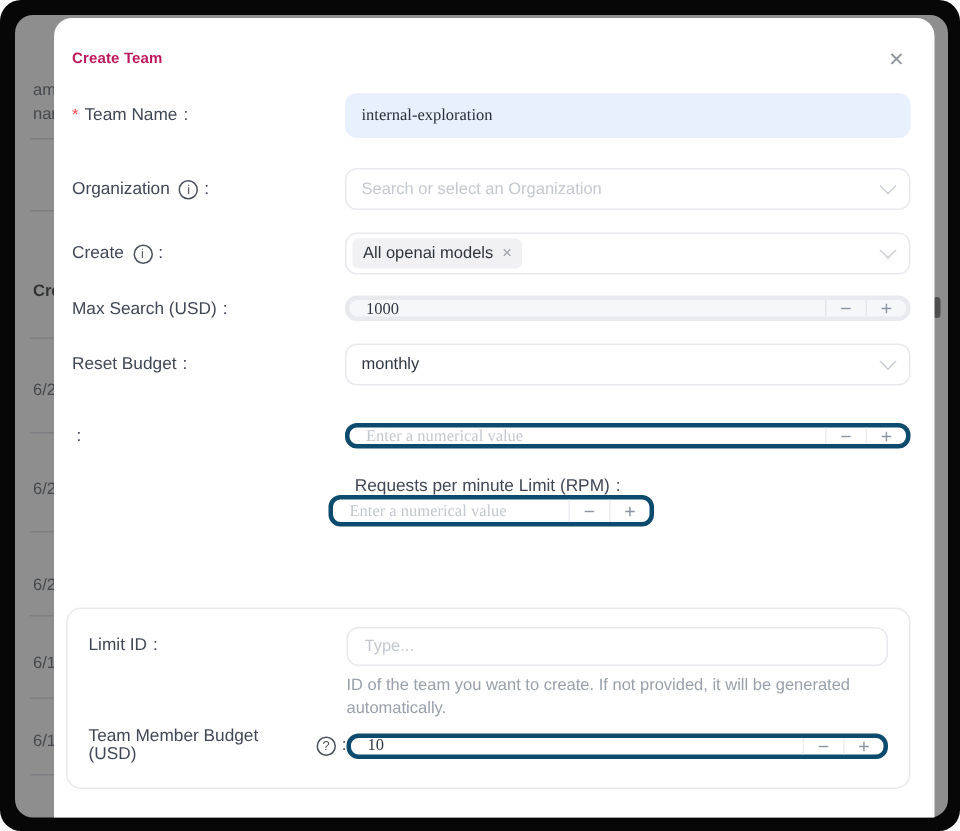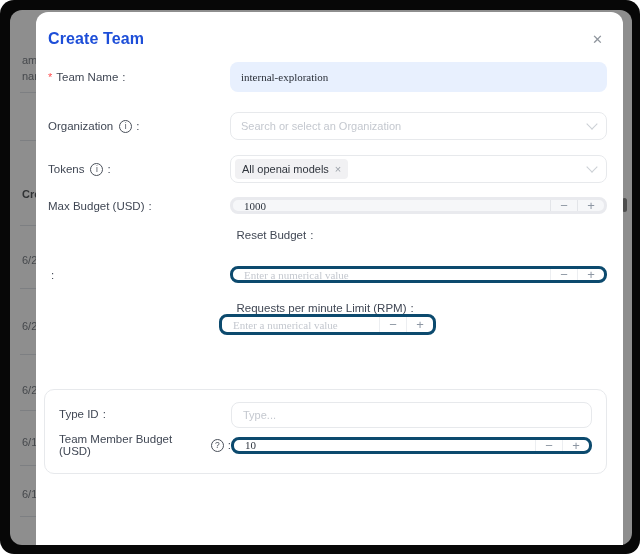--- a/index.html
+++ b/index.html
@@ -9,21 +9,21 @@
   
   .backdrop { position:absolute; left:10px; top:10px; right:8px; bottom:9px; background:#8e8e8e; border-radius:12px; overflow:hidden; }
   .bg-frag { position:absolute; left:12px; color:#45484c; font-size:11px; white-space:nowrap; }
   .bg-frag.dark { color:#303234; font-weight:bold; }
   .bg-line { position:absolute; left:10px; width:26px; height:1px; background:#7d7f82; }
   .scroll-thumb { position:absolute; left:612px; top:188px; width:5px; height:14px; background:#4e4e4e; border-radius:3px; }
 
   
   .modal { position:absolute; left:36px; top:12px; width:587px; height:533px; background:#ffffff; border-radius:12px 12px 0 0; padding:8px 16px 0 8px; overflow:hidden; }
   .modal-header { height:22px; margin:8px 0 12px 4px; display:flex; align-items:center; justify-content:space-between; }
-  .modal-title { font-size:16px; font-weight:bold; color:#1d4ed8; letter-spacing:.1px; }
+  .modal-title { font-size:10px; font-weight:bold; color:#be185d; letter-spacing:.1px; }
   .close-btn { border:none; background:none; font-size:13px; color:#8f959d; cursor:pointer; padding:0 4px; line-height:1; }
 
   .row { display:flex; align-items:center; margin-left:4px; }
   .row-label { width:182px; flex:none; font-size:11.5px; color:#404754; display:flex; align-items:center; }
   .row-label .txt { margin-right:1px; }
   .colon { margin-left:3px; color:#404754; }
   .req { color:#ff4d4f; margin-right:4px; font-size:11px; }
   .circle-icon { width:13px; height:13px; border:1px solid #4a505a; border-radius:50%; font-size:8.5px; color:#4a505a; display:inline-flex; align-items:center; justify-content:center; margin:0 1px 0 5px; flex:none; }
 
   .ctl { flex:1; height:28px; border:1px solid #e7e9ec; border-radius:8px; background:#fff; display:flex; align-items:center; font-size:11px; color:#2f3640; }
@@ -40,21 +40,21 @@
 
   .tag { background:#f1f1f3; border-radius:4px; height:20px; display:inline-flex; align-items:center; padding:0 7px; font-size:11px; color:#2f343c; margin-left:4px; gap:6px; }
   .tag .x { color:#9aa0a8; font-size:11px; cursor:pointer; }
 
   .numctl { flex:1; height:17px; border:3px solid #0c4a6e; border-radius:8px; background:#fff; display:flex; align-items:stretch; overflow:hidden; }
   .numctl.gray { background:#f6f7f9; border-color:#e9eaee; }
   .numctl input { flex:1; border:none; background:transparent; padding:0 11px; font-size:11px; color:#2f3640; min-width:0; }
   .numctl .step { width:27px; border-left:1px solid #eceef1; display:flex; align-items:center; justify-content:center; color:#8d97a3; font-size:13px; cursor:pointer; background:transparent; }
   .numctl.gray .step { border-left-color:#e3e5e9; }
 
-  .mb1{margin-bottom:20px;} .mb2{margin-bottom:15px;} .mb3{margin-bottom:14px;} .mb4{margin-bottom:15px;} .mb5{margin-bottom:25px;flex-direction:column;} .mb6{margin-bottom:19px;} .mb7{margin-bottom:54px;flex-direction:column;}
+  .mb1{margin-bottom:20px;} .mb2{margin-bottom:15px;} .mb3{margin-bottom:14px;} .mb4{margin-bottom:15px;} .mb5{margin-bottom:25px;} .mb6{margin-bottom:19px;} .mb7{margin-bottom:54px;flex-direction:column;}
 
   .addl { margin-left:0; border:1px solid #e7e9ec; border-radius:10px; padding:12px 14px 16px 14px; }
   .addl-header { display:flex; align-items:center; justify-content:space-between; height:18px; margin-bottom:10px; cursor:pointer; }
   .addl-title { font-size:12.5px; font-weight:bold; color:#2c3a50; }
   .addl .row { margin-left:0; }
   .addl .row-label { width:172px; }
   .ctl-col { flex:1; min-width:0; }
   .row.top { align-items:flex-start; }
   .row.top .row-label { padding-top:6px; }
   .ctl26 { width:100%; height:26px; border:1px solid #e7e9ec; border-radius:8px; padding:0 11px; font-size:11px; color:#2f3640; }
@@ -108,50 +108,54 @@
         <span class="colon">:</span>
       </div>
       <div class="ctl selectctl">
         <span class="ph">Search or select an Organization</span>
         <span class="chev-down"></span>
       </div>
     </div>
 
     <div class="row mb3">
       <div class="row-label">
-        <span class="txt">Tokens</span>
+        <span class="txt">Create</span>
         <span class="circle-icon">i</span>
         <span class="colon">:</span>
       </div>
       <div class="ctl selectctl" style="padding-left:0;">
         <span class="tag">
           <span>All openai models</span>
           <span class="x">×</span>
         </span>
         <span class="chev-down"></span>
       </div>
     </div>
 
     <div class="row mb4">
       <div class="row-label">
-        <span class="txt">Max Budget (USD)</span>
+        <span class="txt">Max Search (USD)</span>
         <span class="colon">:</span>
       </div>
       <div class="numctl gray">
         <input value="1000" style="">
         <div class="step">−</div>
         <div class="step">+</div>
       </div>
     </div>
 
     <div class="row mb5">
       <div class="row-label">
         <span class="txt">Reset Budget</span>
         <span class="colon">:</span>
       </div>
+      <div class="ctl selectctl">
+        <span class="val">monthly</span>
+        <span class="chev-down"></span>
+      </div>
     </div>
 
     <div class="row mb6">
       <div class="row-label">
         <span class="colon">:</span>
       </div>
       <div class="numctl">
         <input placeholder="Enter a numerical value" style="">
         <div class="step">−</div>
         <div class="step">+</div>
@@ -167,25 +171,26 @@
         <input placeholder="Enter a numerical value" style="">
         <div class="step">−</div>
         <div class="step">+</div>
       </div>
     </div>
 
     <div class="addl">
 
       <div class="row top">
         <div class="row-label">
-          <span class="txt">Type ID</span>
+          <span class="txt">Limit ID</span>
           <span class="colon">:</span>
         </div>
         <div class="ctl-col">
           <input class="ctl26" placeholder="Type..." style="">
+          <div class="help">ID of the team you want to create. If not provided, it will be generated automatically.</div>
         </div>
       </div>
 
       <div class="row tmb">
         <div class="row-label">
           <span class="txt">Team Member Budget (USD)</span>
           <span class="circle-icon">?</span>
           <span class="colon">:</span>
         </div>
         <div class="numctl">

